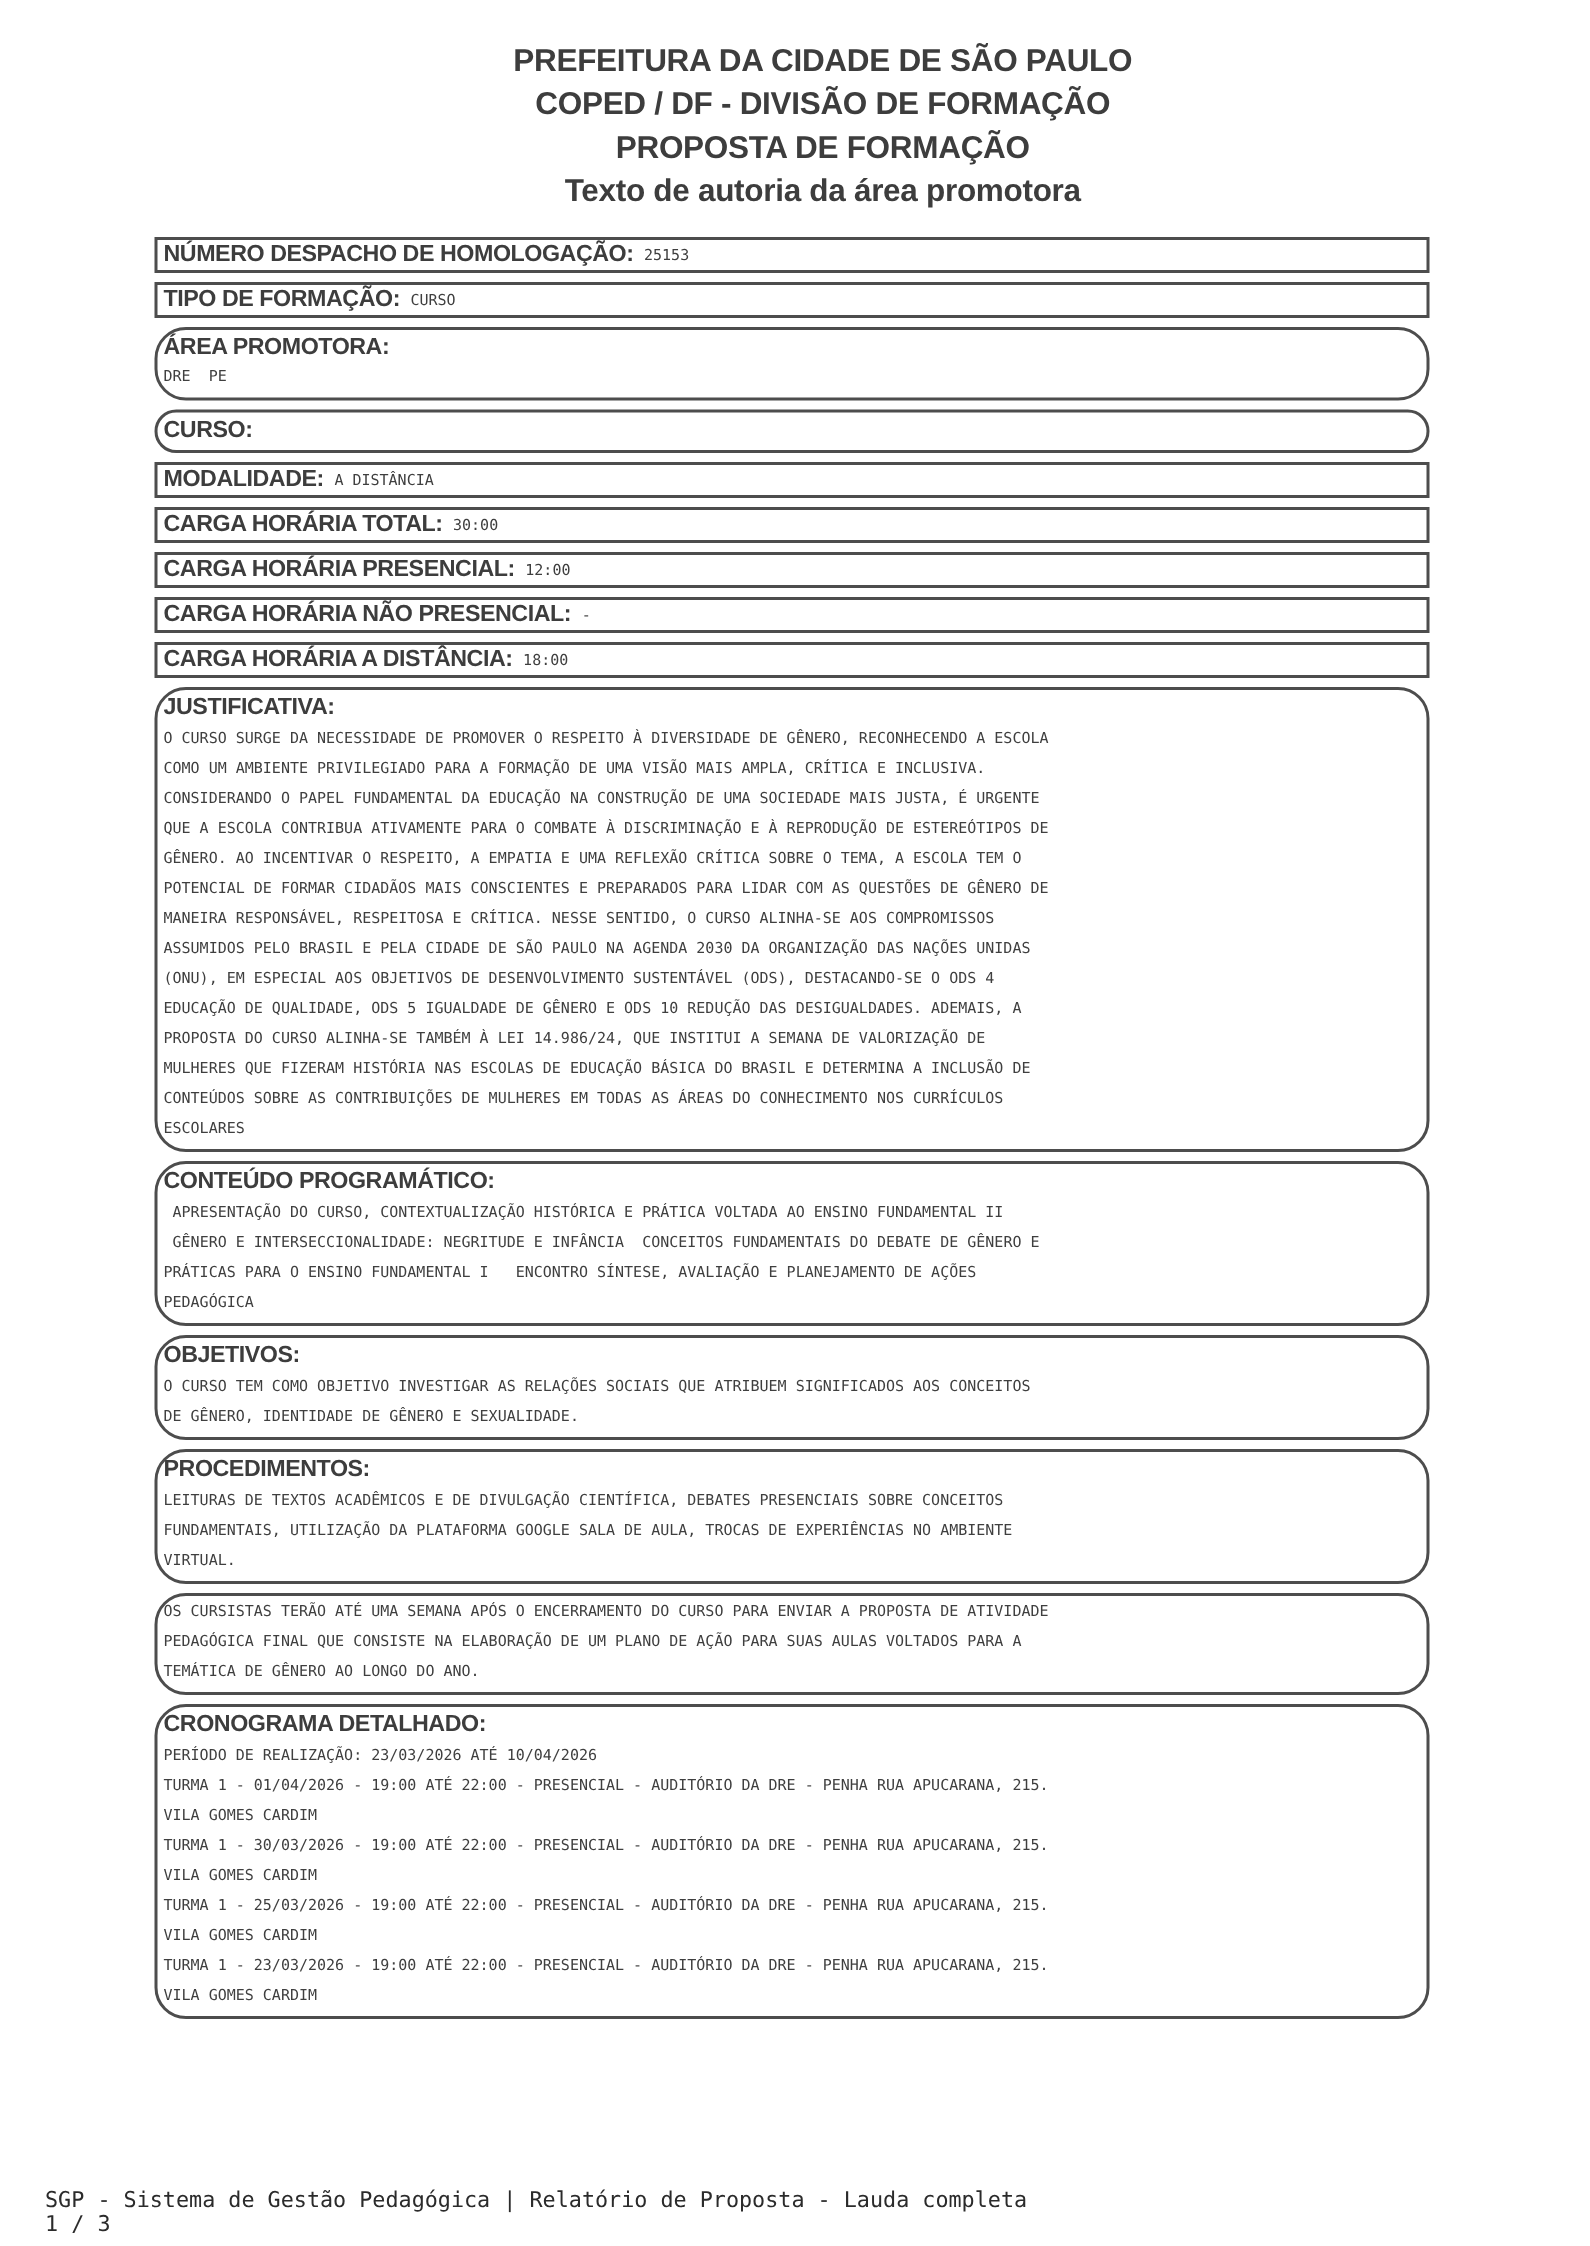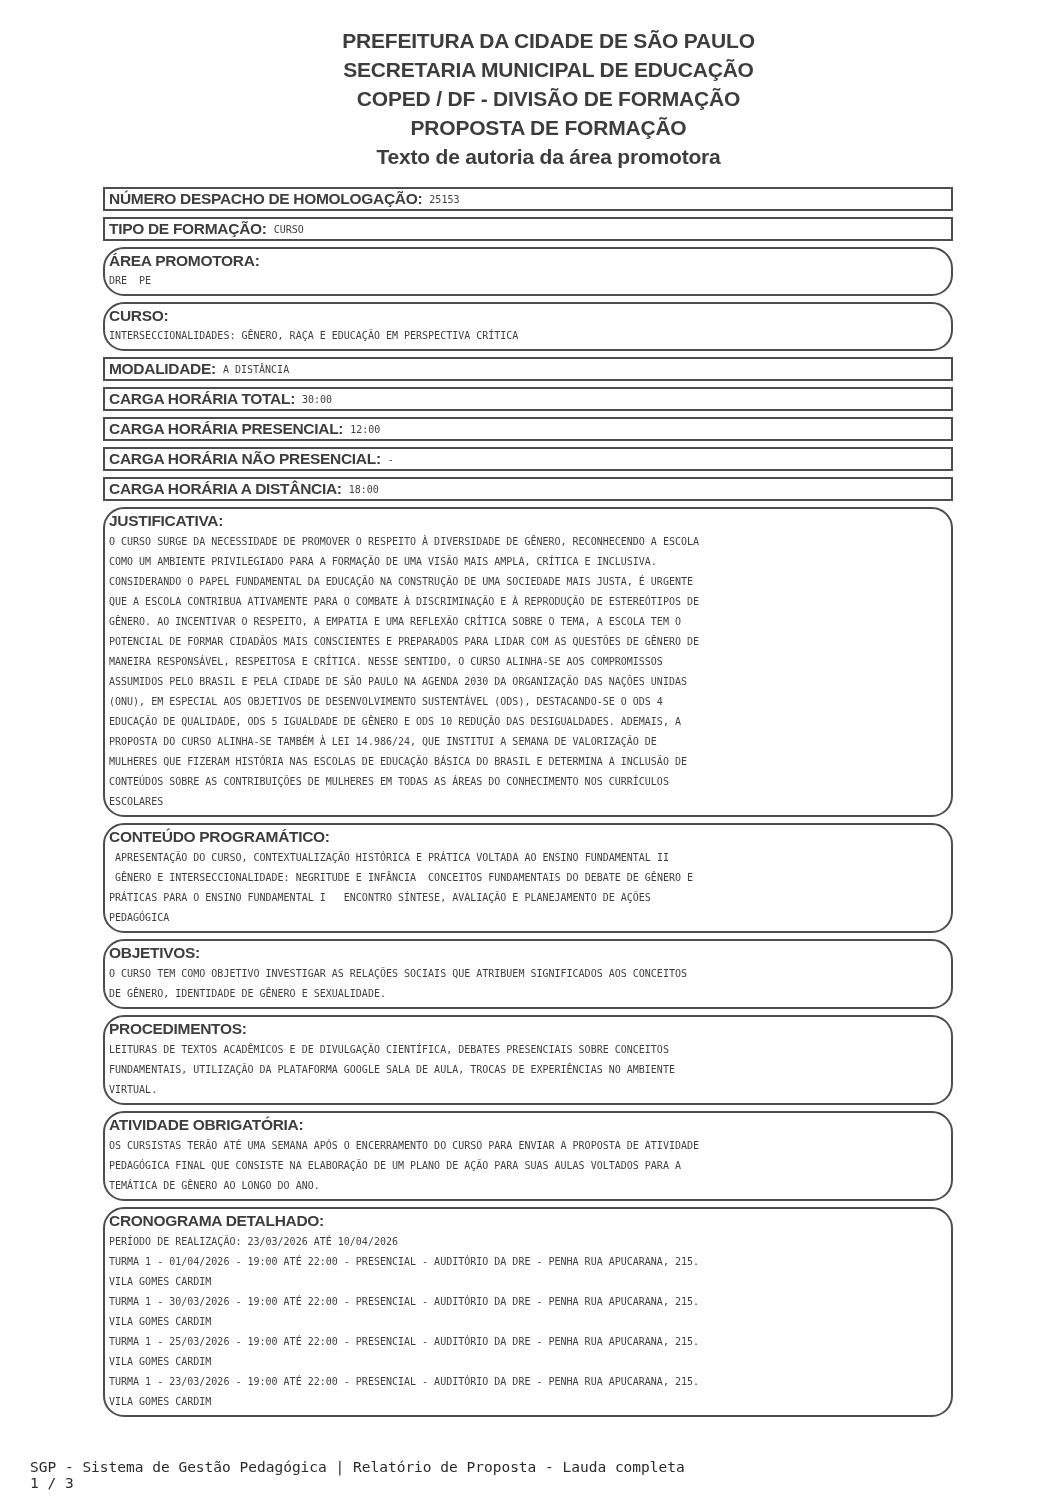--- a/index.html
+++ b/index.html
@@ -70,21 +70,20 @@
     font-size:14.5px;
     color:#2b2b2b;
     flex-direction:column;
   }
 </style>
 </head>
 <body>
 
 <div class="header">
   <div class="hline">PREFEITURA DA CIDADE DE SÃO PAULO</div>
-  <div class="hline">SECRETARIA MUNICIPAL DE EDUCAÇÃO</div>
   <div class="hline">COPED / DF - DIVISÃO DE FORMAÇÃO</div>
   <div class="hline">PROPOSTA DE FORMAÇÃO</div>
   <div class="hline">Texto de autoria da área promotora</div>
 </div>
 
 <div class="boxes">
 
   <div class="row inline">
     <span class="lbl">NÚMERO DESPACHO DE HOMOLOGAÇÃO:</span>
     <span class="val">25153</span>
@@ -96,21 +95,20 @@
     <span class="val">CURSO</span>
   </div>
 
   <div class="row block">
     <span class="lbl">ÁREA PROMOTORA:</span>
     <span class="val">DRE  PE</span>
   </div>
 
   <div class="row block">
     <span class="lbl">CURSO:</span>
-    <span class="val">INTERSECCIONALIDADES: GÊNERO, RAÇA E EDUCAÇÃO EM PERSPECTIVA CRÍTICA</span>
   </div>
 
   <div class="row inline">
     <span class="lbl">MODALIDADE:</span>
     <span class="val">A DISTÂNCIA</span>
   </div>
 
   <div class="row inline">
     <span class="lbl">CARGA HORÁRIA TOTAL:</span>
     <span class="val">30:00</span>
@@ -164,21 +162,20 @@
   </div>
 
   <div class="row block section">
     <span class="lbl">PROCEDIMENTOS:</span>
     <span class="val">LEITURAS DE TEXTOS ACADÊMICOS E DE DIVULGAÇÃO CIENTÍFICA, DEBATES PRESENCIAIS SOBRE CONCEITOS
 FUNDAMENTAIS, UTILIZAÇÃO DA PLATAFORMA GOOGLE SALA DE AULA, TROCAS DE EXPERIÊNCIAS NO AMBIENTE
 VIRTUAL.</span>
   </div>
 
   <div class="row block section">
-    <span class="lbl">ATIVIDADE OBRIGATÓRIA:</span>
     <span class="val">OS CURSISTAS TERÃO ATÉ UMA SEMANA APÓS O ENCERRAMENTO DO CURSO PARA ENVIAR A PROPOSTA DE ATIVIDADE
 PEDAGÓGICA FINAL QUE CONSISTE NA ELABORAÇÃO DE UM PLANO DE AÇÃO PARA SUAS AULAS VOLTADOS PARA A
 TEMÁTICA DE GÊNERO AO LONGO DO ANO.</span>
   </div>
 
   <div class="row block section">
     <span class="lbl">CRONOGRAMA DETALHADO:</span>
     <span class="val">PERÍODO DE REALIZAÇÃO: 23/03/2026 ATÉ 10/04/2026
 TURMA 1 - 01/04/2026 - 19:00 ATÉ 22:00 - PRESENCIAL - AUDITÓRIO DA DRE - PENHA RUA APUCARANA, 215.
 VILA GOMES CARDIM

